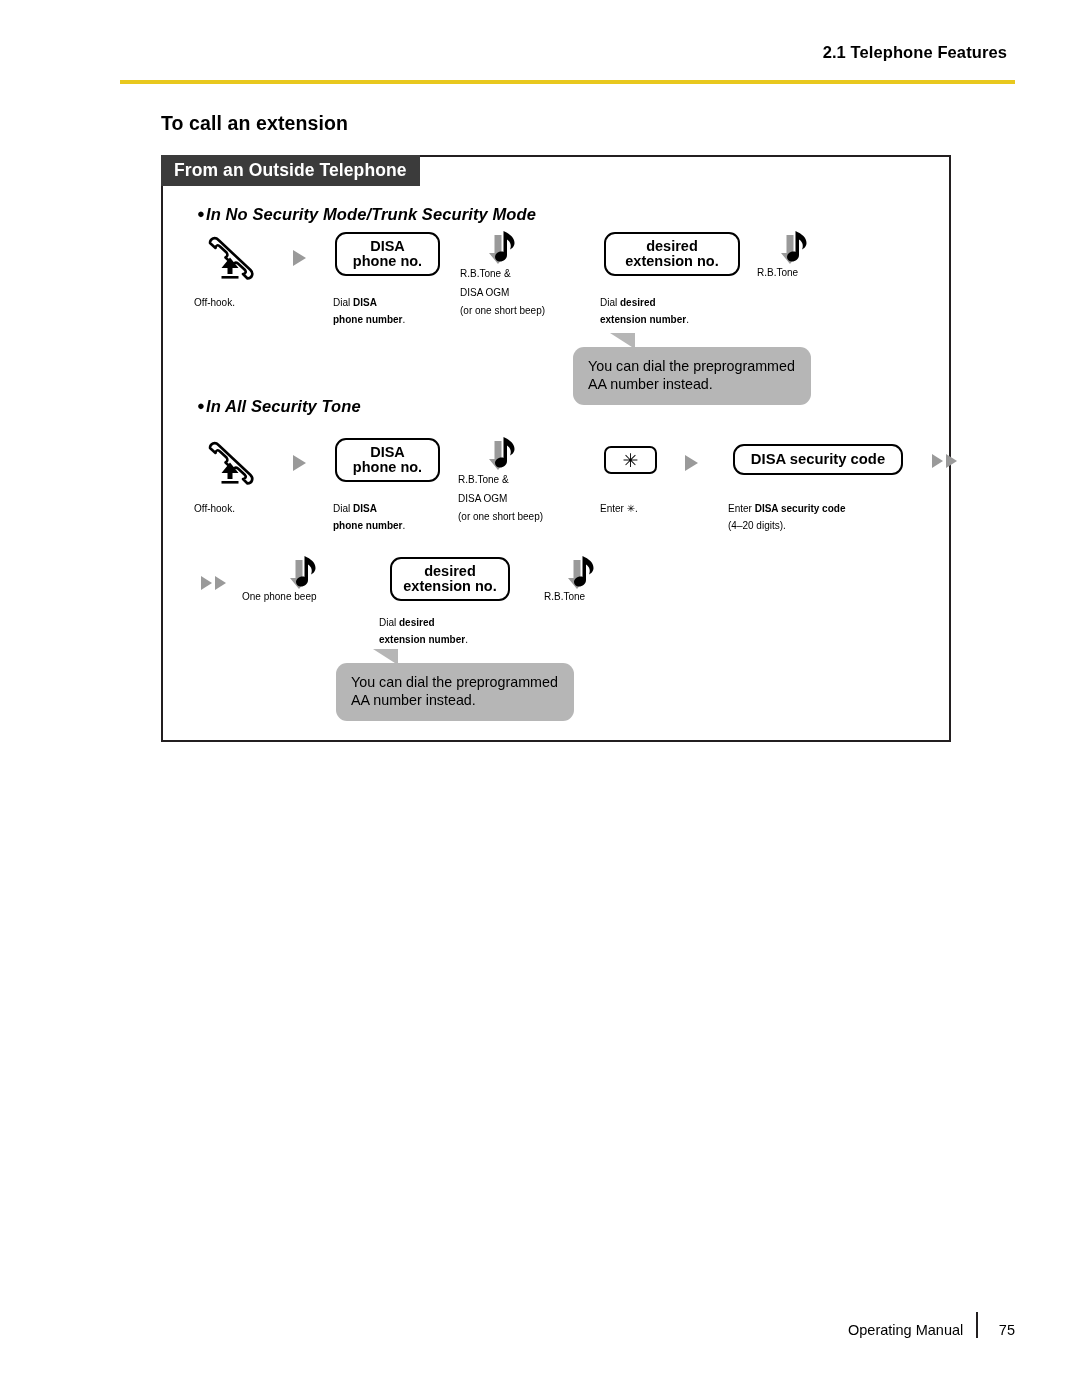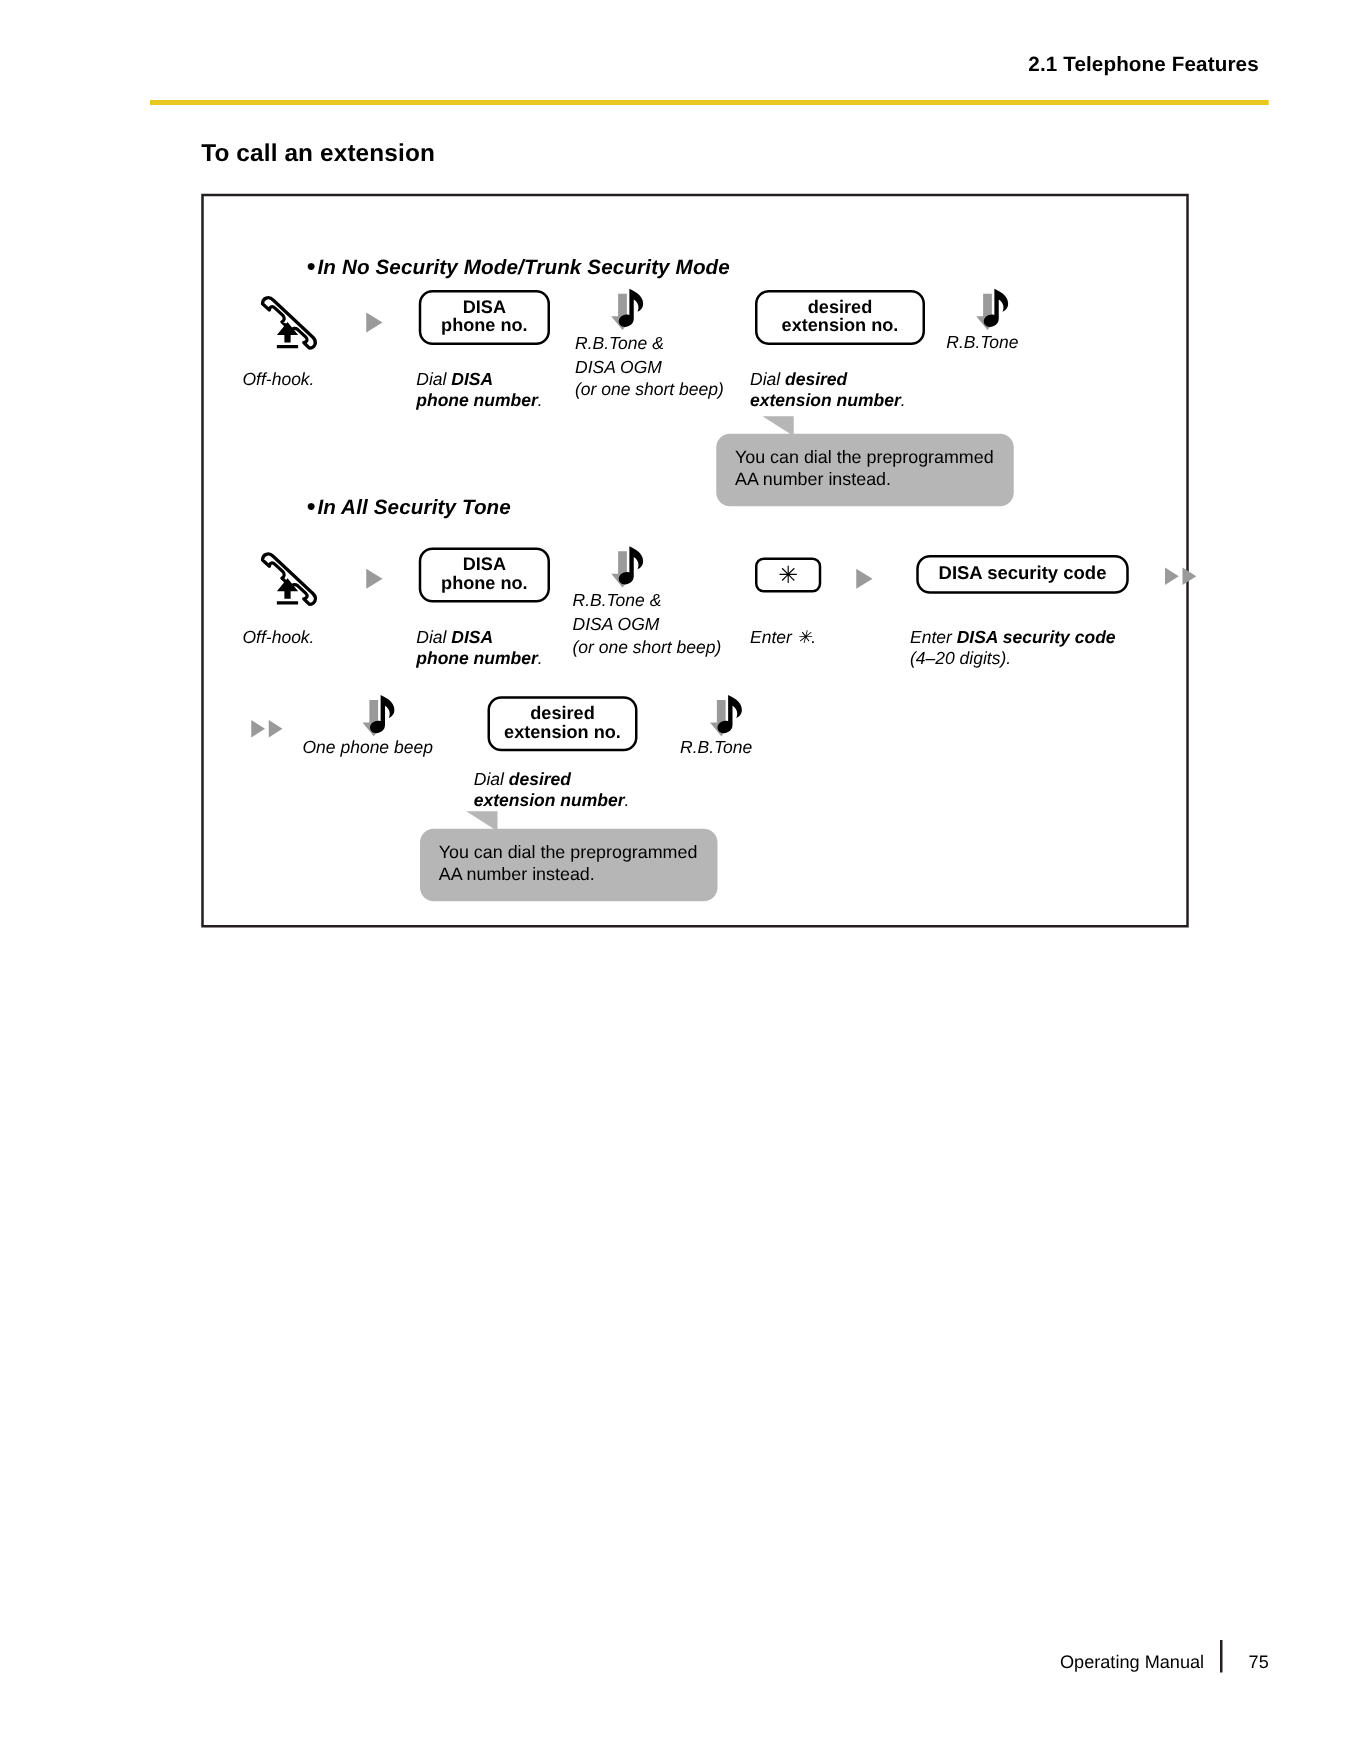--- a/index.html
+++ b/index.html
@@ -80,21 +80,20 @@
   }
 
   
   .mode-head {
     position: absolute;
     font-style: italic;
     font-weight: bold;
     font-size: 16.5px;
     white-space: nowrap;
     letter-spacing: 0.1px;
-    margin-left: 48px;
   }
   .mode-head .dot {
     font-style: normal;
     font-size: 13px;
     vertical-align: 2px;
     margin-right: 1px;
   }
 
   
   .token {
@@ -137,24 +136,23 @@
   }
   .arrow.small {
     border-left-width: 11px;
     border-top-width: 7.5px;
     border-bottom-width: 7.5px;
   }
 
   
   .cap {
     position: absolute;
-    font-size: 14px;
+    font-size: 10px;
     line-height: 16.8px;
     white-space: nowrap;
-    font-style: italic;
   }
   .cap b { font-weight: bold; }
 
   
   .tone {
     position: absolute;
     width: 34px;
     height: 40px;
   }
   .tone svg { display: block; }
@@ -205,20 +203,21 @@
 
 <div class="page-header">
   <div class="header-title">2.1 Telephone Features</div>
   <div class="header-rule"></div>
 </div>
 
 <div class="section-title">To call an extension</div>
 
 <div class="panel">
 
+  <div class="panel-banner">From an Outside Telephone</div>
 
   <div class="mode-head" style="left:34px; top:48px;">
     <span class="dot">●</span><span>In No Security Mode/Trunk Security Mode</span>
   </div>
 
   <div class="handset" style="left:40px; top:77px;">
     <svg width="62" height="48" viewBox="0 0 62 48">
       <g fill="none" stroke="#000" stroke-width="2.6" stroke-linejoin="round">
         <path d="M7 9 C7 4.5 12 2.5 15.5 6 L47.5 36 C51 39.5 49 44.5 44.5 44.5
                  L40 40 C43 39.5 43.5 37.5 41.5 35.5 L35 29.5

